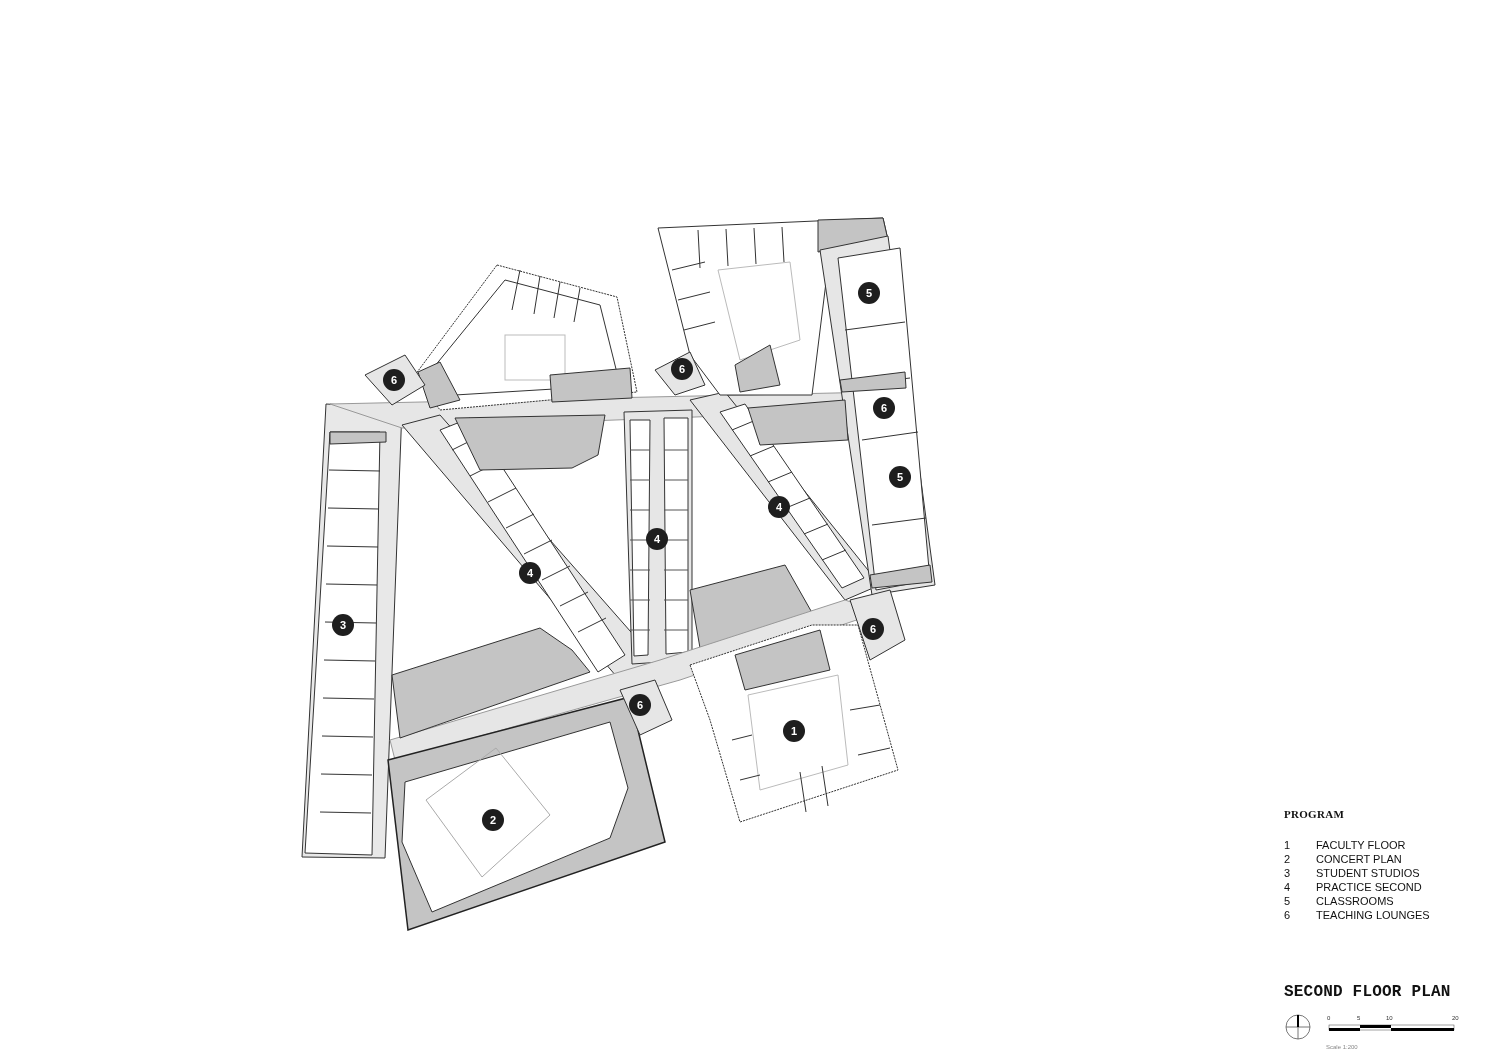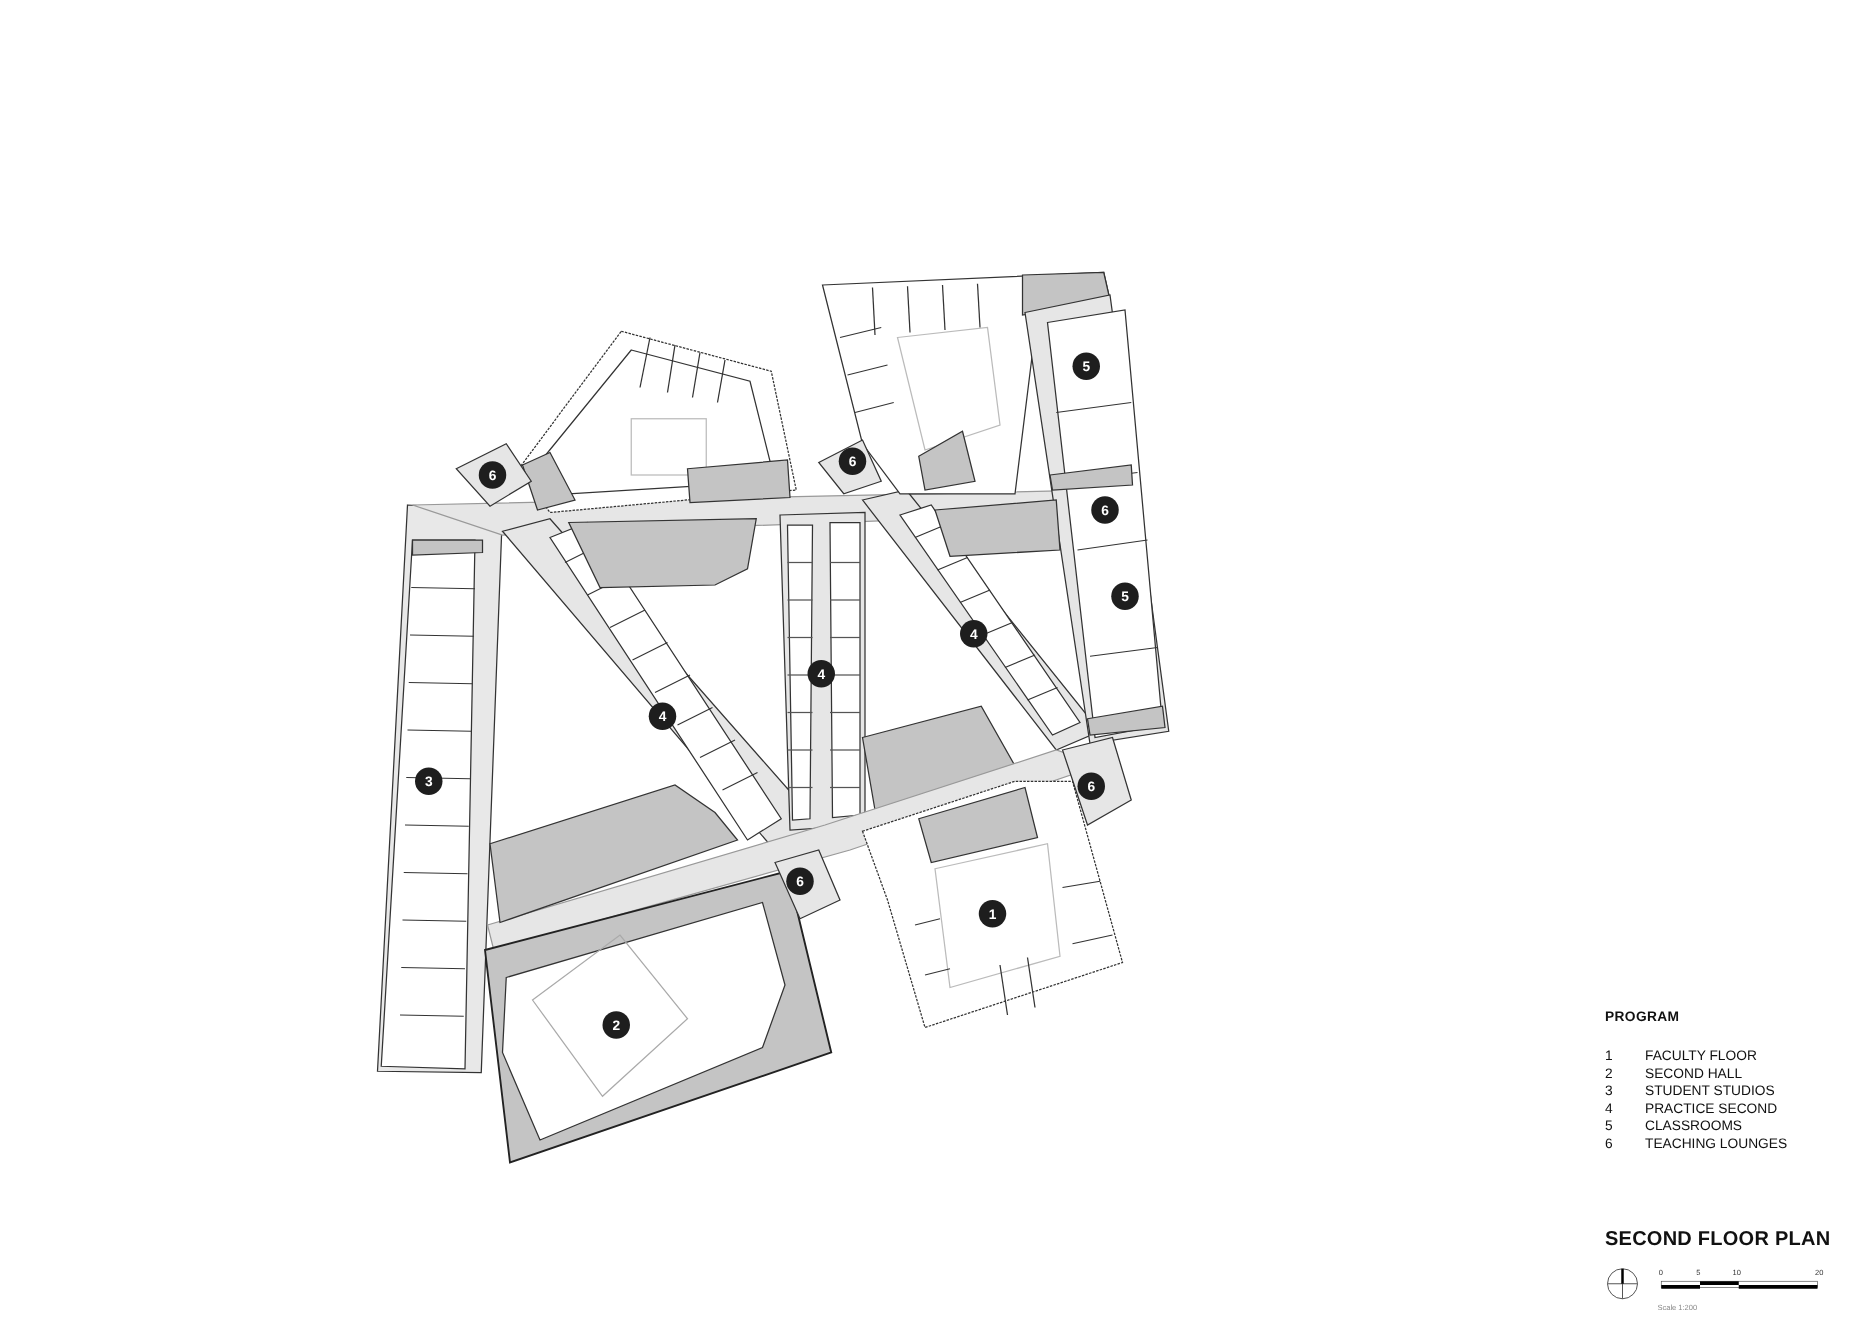--- a/index.html
+++ b/index.html
@@ -1,22 +1,22 @@
 <!DOCTYPE html>
 <html><head>
 <meta charset="utf-8">
 <style>
   html, body { margin:0; padding:0; background:#ffffff; }
   body { width:1500px; height:1061px; position:relative; overflow:hidden; font-family:"Liberation Sans", sans-serif; color:#111; }
   #plan { position:absolute; left:0; top:0; width:1500px; height:1061px; }
   .legend { position:absolute; left:1284px; top:808px; width:200px; }
-  .legend-title { font-weight:bold; font-size:11px; letter-spacing:0.3px; margin-bottom:18px; }
+  .legend-title { font-weight:bold; font-size:11px; letter-spacing:0.3px; margin-bottom:18px;font-family:Liberation Serif, serif; }
   .legend-row { display:flex; font-size:11px; line-height:14px; }
   .legend-num { width:32px; }
-  .plan-title { position:absolute; left:1284px; top:983px; font-size:16px; font-weight:bold; letter-spacing:0.2px; }
+  .plan-title { position:absolute; left:1284px; top:983px; font-size:16px; font-weight:bold; letter-spacing:0.2px;font-family:Liberation Mono, monospace; }
   .north { position:absolute; left:1285px; top:1014px; width:26px; height:26px; }
   .scalebar { position:absolute; left:1326px; top:1014px; width:140px; height:24px; }
   .scale-label { position:absolute; left:1326px; top:1044px; font-size:6px; color:#888; }
   .marker-text { font-family:"Liberation Sans", sans-serif; font-size:11px; fill:#fff; font-weight:bold; }
 </style>
 </head>
 <body>
 
 <svg id="plan" viewBox="0 0 1500 1061" xmlns="http://www.w3.org/2000/svg">
   <g stroke="#333" stroke-width="1" fill="#fff">
@@ -213,21 +213,21 @@
 
 <div class="legend">
   <div class="legend-title">PROGRAM</div>
   <div id="legend-rows">
       <div class="legend-row">
         <span class="legend-num">1</span>
         <span>FACULTY FLOOR</span>
       </div>
       <div class="legend-row">
         <span class="legend-num">2</span>
-        <span>SECOND HALL</span>
+        <span>CONCERT PLAN</span>
       </div>
       <div class="legend-row">
         <span class="legend-num">3</span>
         <span>STUDENT STUDIOS</span>
       </div>
       <div class="legend-row">
         <span class="legend-num">4</span>
         <span>PRACTICE SECOND</span>
       </div>
       <div class="legend-row">

